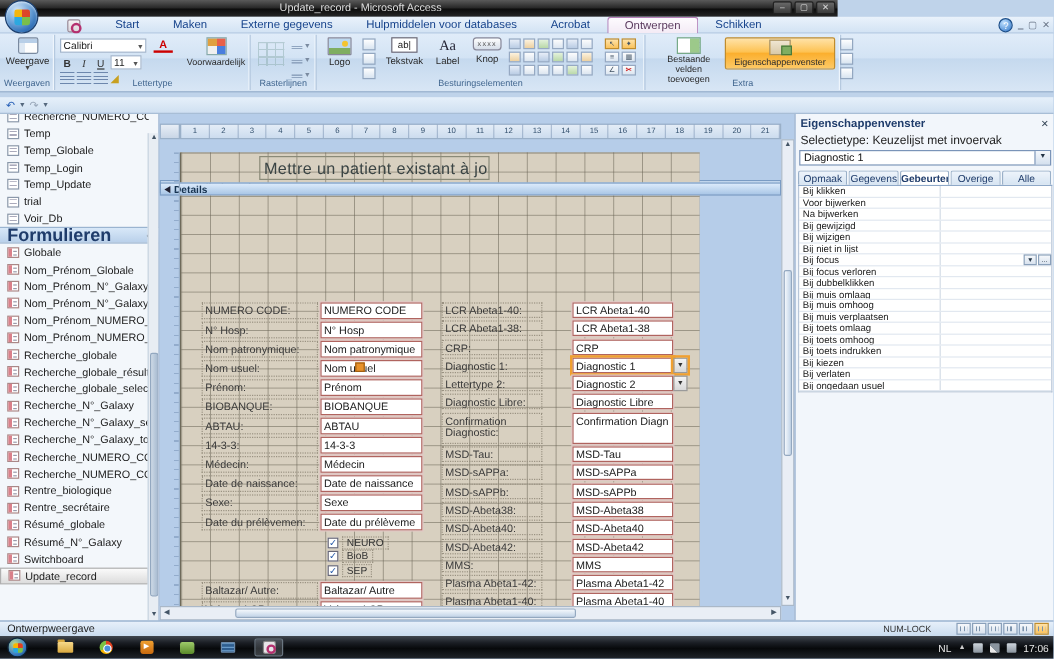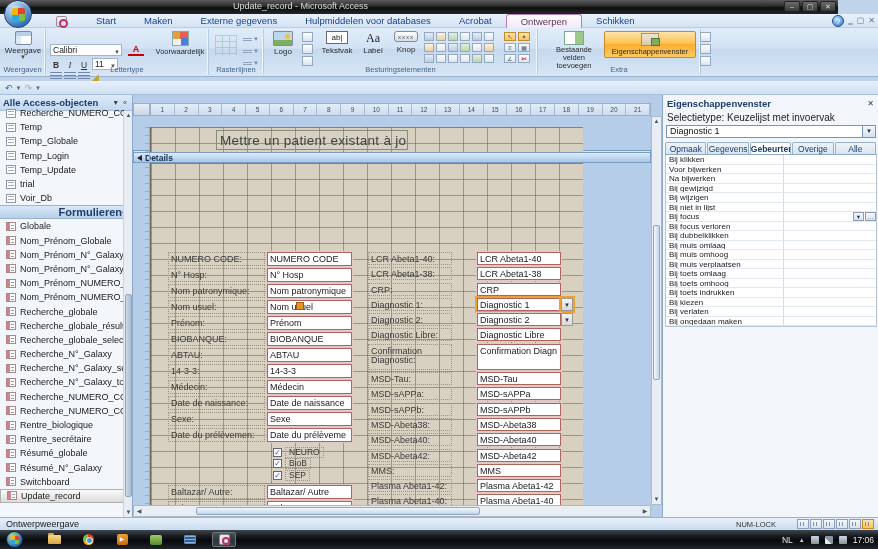--- a/index.html
+++ b/index.html
@@ -1,20 +1,20 @@
 <!DOCTYPE html>
 <html><head>
 <meta charset="utf-8">
 <style>
   * { margin:0; padding:0; box-sizing:border-box; }
   html,body { width:878px; height:549px; overflow:hidden; }
   body { font-family:"Liberation Sans", sans-serif; position:relative; background:#bfd3ea; font-size:10px; }
 
   
-  .titlebar { position:absolute; left:0; top:0; width:838px; height:14px;
+  .titlebar { position:absolute; left:0; top:0; width:698px; height:14px;
     background:linear-gradient(#5a5a5a,#2a2a2a 45%,#0d0d0d 55%,#262626); color:#e6e6e6; }
   .win-title { position:absolute; left:233px; top:1px; font-size:9px; color:#ddd; white-space:nowrap; }
   .ctx-chunk { position:absolute; left:610px; top:0; width:232px; height:14px; text-align:center;
     background:linear-gradient(#e7c2e9,#c795ca); border-radius:3px 3px 0 0; color:#402a40; font-size:9px; line-height:14px; overflow:hidden;}
   .win-btns { position:absolute; right:2px; top:1px; display:flex; gap:2px; }
   .win-btn { width:16px; height:11px; background:linear-gradient(#6a6a6a,#3a3a3a); border:1px solid #222;
     border-radius:2px; color:#ddd; font-size:7px; line-height:9px; text-align:center; }
 
   
   .orb { position:absolute; left:4px; top:0px; width:28px; height:28px; border-radius:50%; z-index:50;
@@ -51,21 +51,21 @@
   .g-raster { left:209px; width:55px; }
   .g-bestur { left:264px; width:274px; }
   .g-extra  { left:538px; width:163px; }
 
   .bigbtn { position:absolute; top:2px; display:flex; flex-direction:column; align-items:center; font-size:8px; color:#2b2b2b; }
   .weergave-btn { left:5px; width:36px; }
   .weergave-icon { width:17px; height:14px; background:#fdfdfd; border:1px solid #7a8aa0; border-radius:2px; margin-bottom:1px;
     background-image:linear-gradient(#b8cfe8 0 4px, transparent 4px), linear-gradient(to right,#dde8f4 0 5px,transparent 5px); }
   .drop-caret { font-size:6px; color:#444; line-height:5px; }
 
-  .font-ctrls { position:absolute; left:4px; top:3px; width:100px;margin-top:12px; }
+  .font-ctrls { position:absolute; left:4px; top:3px; width:100px; }
   .combo { background:#fff; border:1px solid #a0b4cc; font-size:8.5px; color:#222; height:12px; line-height:11px;
     padding:0 2px; position:relative; }
   .combo .caret { position:absolute; right:1px; top:2px; font-size:6px; color:#555; }
   .font-name { width:72px; }
   .font-color-btn { position:absolute; left:78px; top:0; width:16px; height:12px; font-size:9px; font-weight:bold; color:#c00;
     border-bottom:2px solid #c00; line-height:10px; text-align:center; }
   .fmt-row { display:flex; gap:2px; margin-top:2px; align-items:center; }
   .fmt-btn { width:12px; height:11px; font-size:8.5px; line-height:11px; text-align:center; color:#333; border:1px solid transparent; }
   .fmt-b { font-weight:bold; } .fmt-i { font-style:italic; font-family:"Liberation Serif",serif; } .fmt-u { text-decoration:underline; }
   .size-combo { width:26px; }
@@ -136,21 +136,21 @@
   .sb-item.first-clip { margin-top:-5px; }
   .sb-item.sel { background:linear-gradient(#fafafa,#dcdcdc); border:1px solid #b0b0b0; }
   .sb-item .lbl { font-size:9px; color:#1a1a1a; }
   .obj-icon { width:10px; height:9px; border:1px solid #8a98aa; background:#fff; flex:none; position:relative; }
   .q-icon::after { content:""; position:absolute; inset:1px 1px 1px 1px; background:repeating-linear-gradient(#aab 0 1px, transparent 1px 3px); }
   .f-icon { border-color:#a88; }
   .f-icon::after { content:""; position:absolute; left:0; top:0; width:3px; height:100%; background:#d9808a; }
   .f-icon::before { content:""; position:absolute; left:4px; top:2px; right:1px; height:1px; background:#99a; box-shadow:0 3px 0 #99a; }
   .sb-section { height:14px; background:linear-gradient(#d8e8f8,#b9d0ea); border-top:1px solid #9ab4d0; border-bottom:1px solid #9ab4d0;
     display:flex; align-items:center; padding:0 6px; }
-  .sb-section .s-lbl { font-size:11px; font-weight:bold; color:#1f3c6b; flex:1;text-align:right; }
+  .sb-section .s-lbl { font-size:15px; font-weight:bold; color:#1f3c6b; flex:1; }
   .sb-section .s-chev { font-size:7px; color:#345; }
   .sb-scroll { position:absolute; right:0; top:16px; bottom:0; width:9px; background:#e8edf3; border-left:1px solid #c8d4e0; }
   .sb-scroll .arr { position:absolute; left:0; width:9px; height:9px; font-size:6px; text-align:center; color:#456; line-height:9px; }
   .sb-scroll .arr.up { top:0; } .sb-scroll .arr.dn { bottom:0; }
   .sb-thumb { position:absolute; left:1px; width:7px; top:45%; height:50%; background:linear-gradient(to right,#cdd9e6,#aabdd2); border:1px solid #93a8c0; border-radius:2px; }
 
   
   .design { position:absolute; left:133px; top:95px; width:529px; height:422px; background:#b6cde9; overflow:hidden; }
   .ruler-corner { position:absolute; left:0; top:8px; width:17px; height:13px; background:linear-gradient(#e8eef6,#c9d6e6); border:1px solid #9ab0c8; }
   .ruler { position:absolute; left:17px; top:8px; width:501px; height:13px; background:linear-gradient(#e4edf7,#ccdcee); border:1px solid #9ab0c8;
@@ -440,25 +440,20 @@
 </div>
 
 <div class="qat">
   <span class="qat-ic">↶</span>
   <span class="qat-caret">▼</span>
   <span class="qat-ic gray">↷</span>
   <span class="qat-caret">▼</span>
 </div>
 
 <div class="sidebar">
-  <div class="sb-head">
-    <span class="sb-title">Alle Access-objecten</span>
-    <span class="sb-hbtn">▼</span>
-    <span class="sb-hbtn">«</span>
-  </div>
   <div class="sb-list">
 
       <div class="sb-item first-clip">
         <span class="obj-icon q-icon"></span>
         <span class="lbl">Recherche_NUMERO_CODE</span>
       </div>
 
       <div class="sb-item">
         <span class="obj-icon q-icon"></span>
         <span class="lbl">Temp</span>
@@ -763,21 +758,21 @@
 
         </div>
 
         <div class="frow is-combo sel">
           <div class="flabel">Diagnostic 1:</div>
           <div class="fval">Diagnostic 1</div>
           <div class="cbo-arrow">▼</div>
         </div>
 
         <div class="frow is-combo">
-          <div class="flabel">Diagnostic 2:</div>
+          <div class="flabel">Lettertype 2:</div>
           <div class="fval">Diagnostic 2</div>
           <div class="cbo-arrow">▼</div>
         </div>
 
         <div class="frow">
           <div class="flabel">Diagnostic Libre:</div>
           <div class="fval">Diagnostic Libre</div>
 
         </div>
 
@@ -996,21 +991,21 @@
       </div>
 
       <div class="p-row">
         <div class="p-name">Bij verlaten</div>
         <div class="p-val">
           
         </div>
       </div>
 
       <div class="p-row">
-        <div class="p-name">Bij ongedaan maken</div>
+        <div class="p-name">Bij ongedaan usuel</div>
         <div class="p-val">
           
         </div>
       </div>
     </div>
 </div>
 
 <div class="statusbar">
   <span class="st-view">Ontwerpweergave</span>
   <span class="st-num">NUM-LOCK</span>

